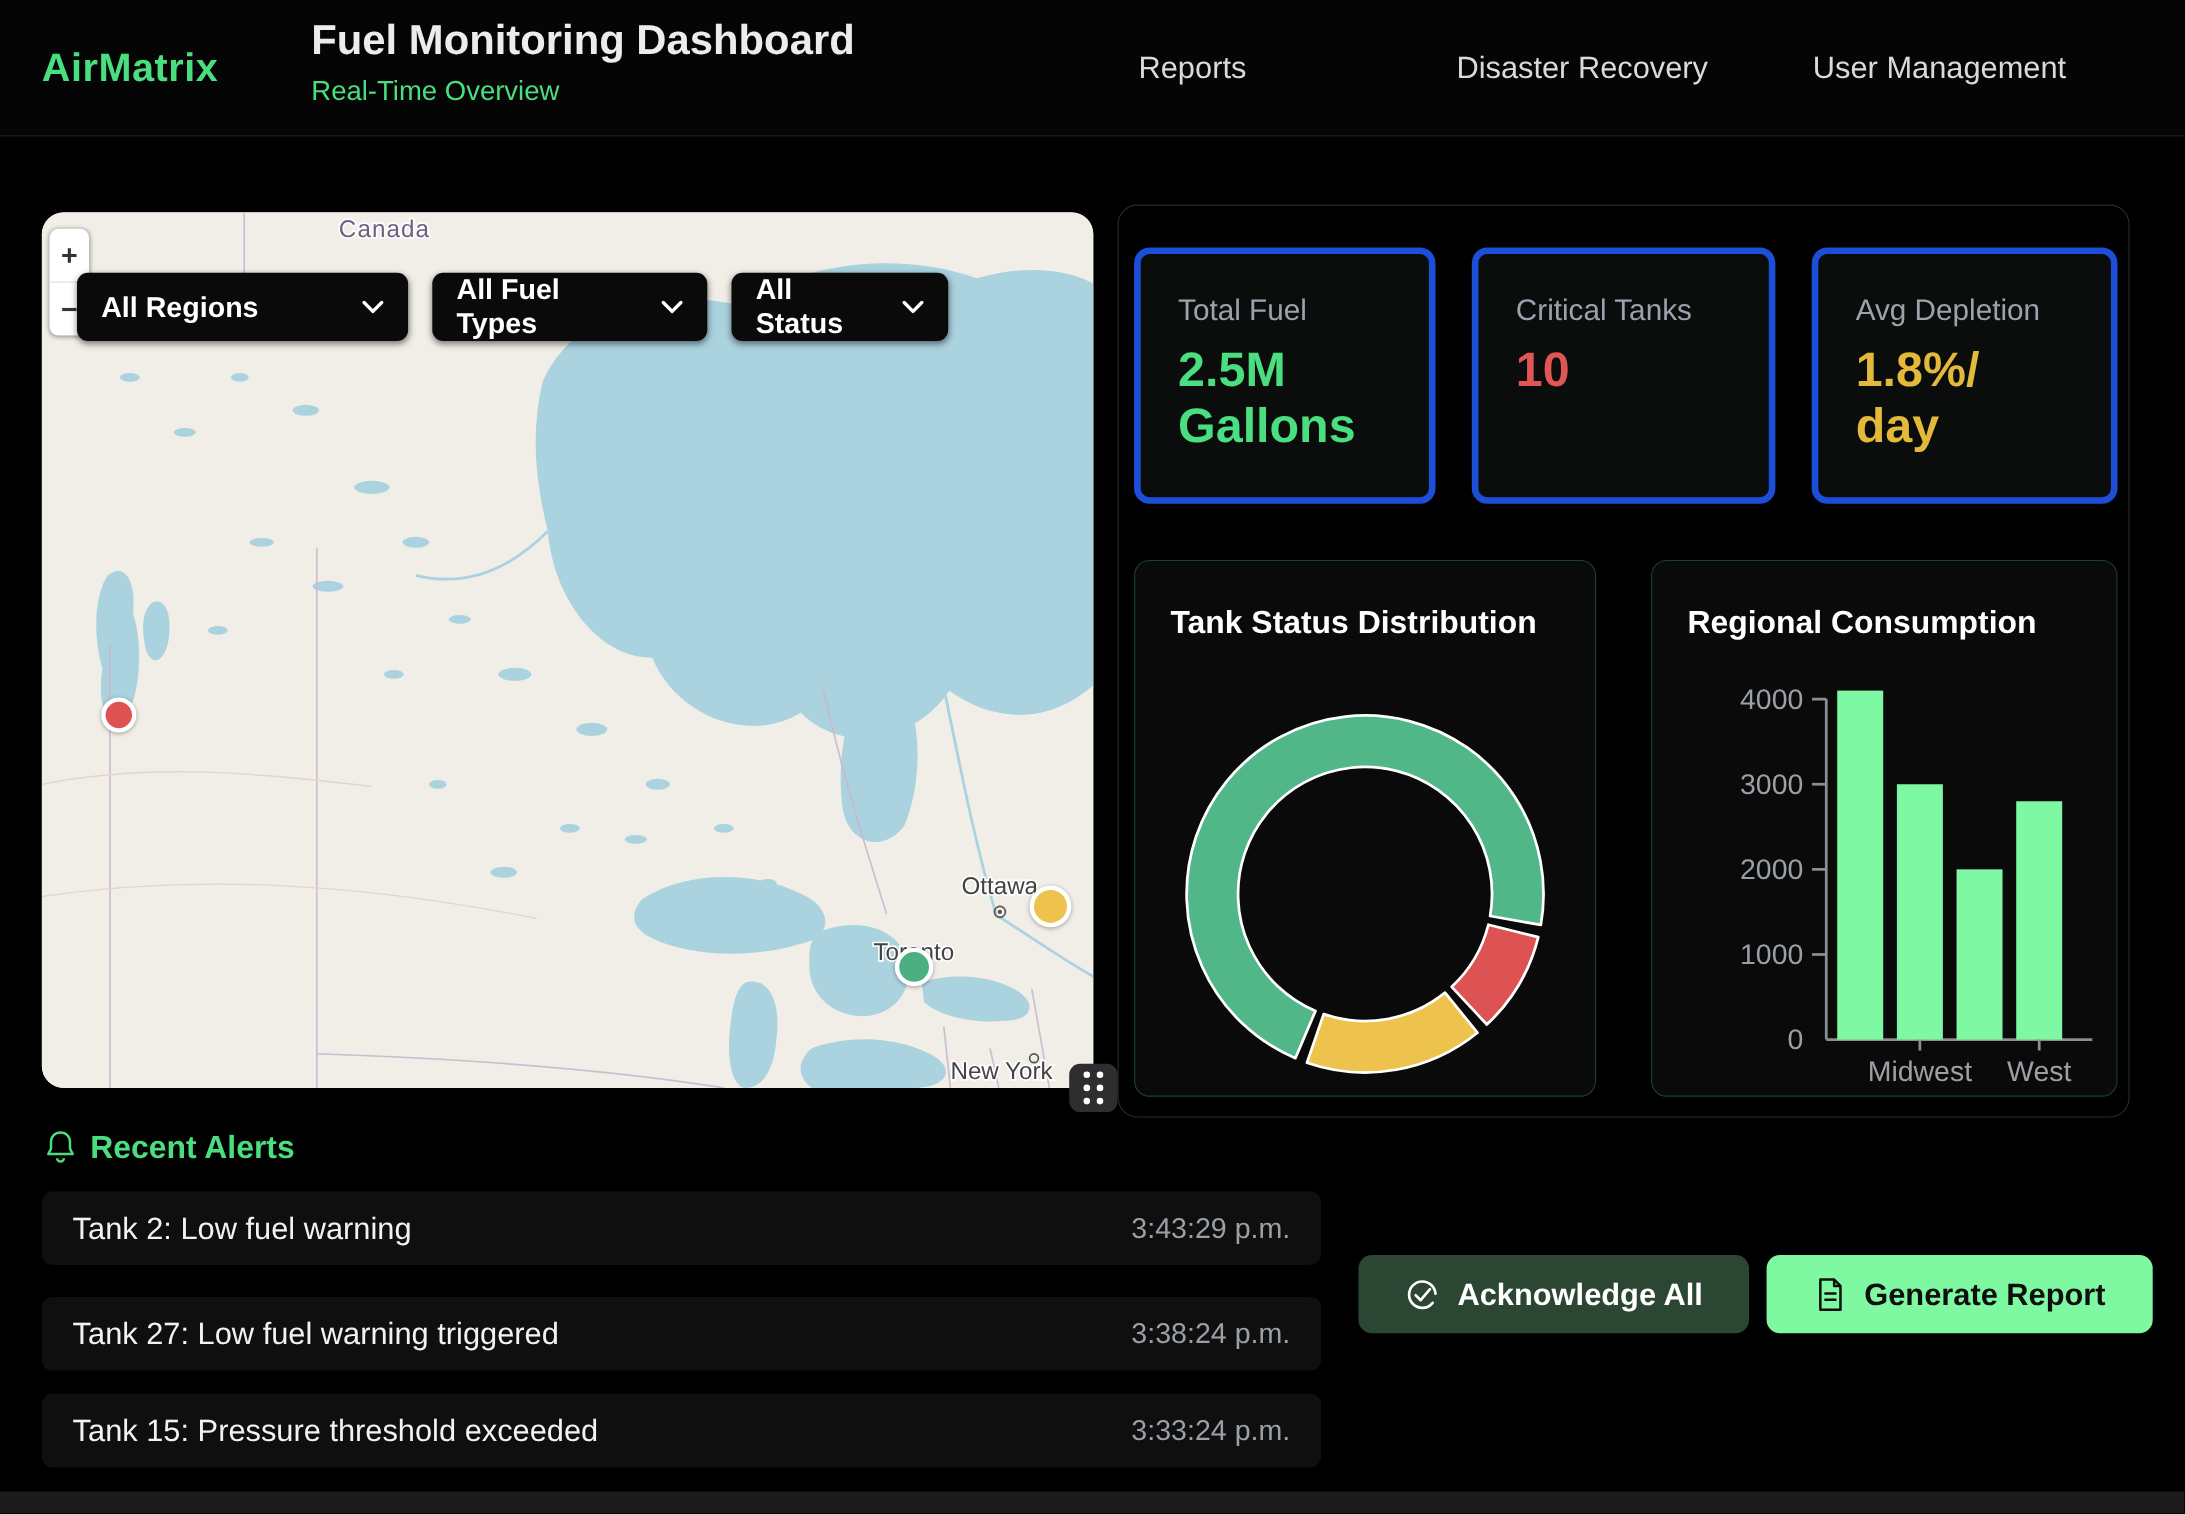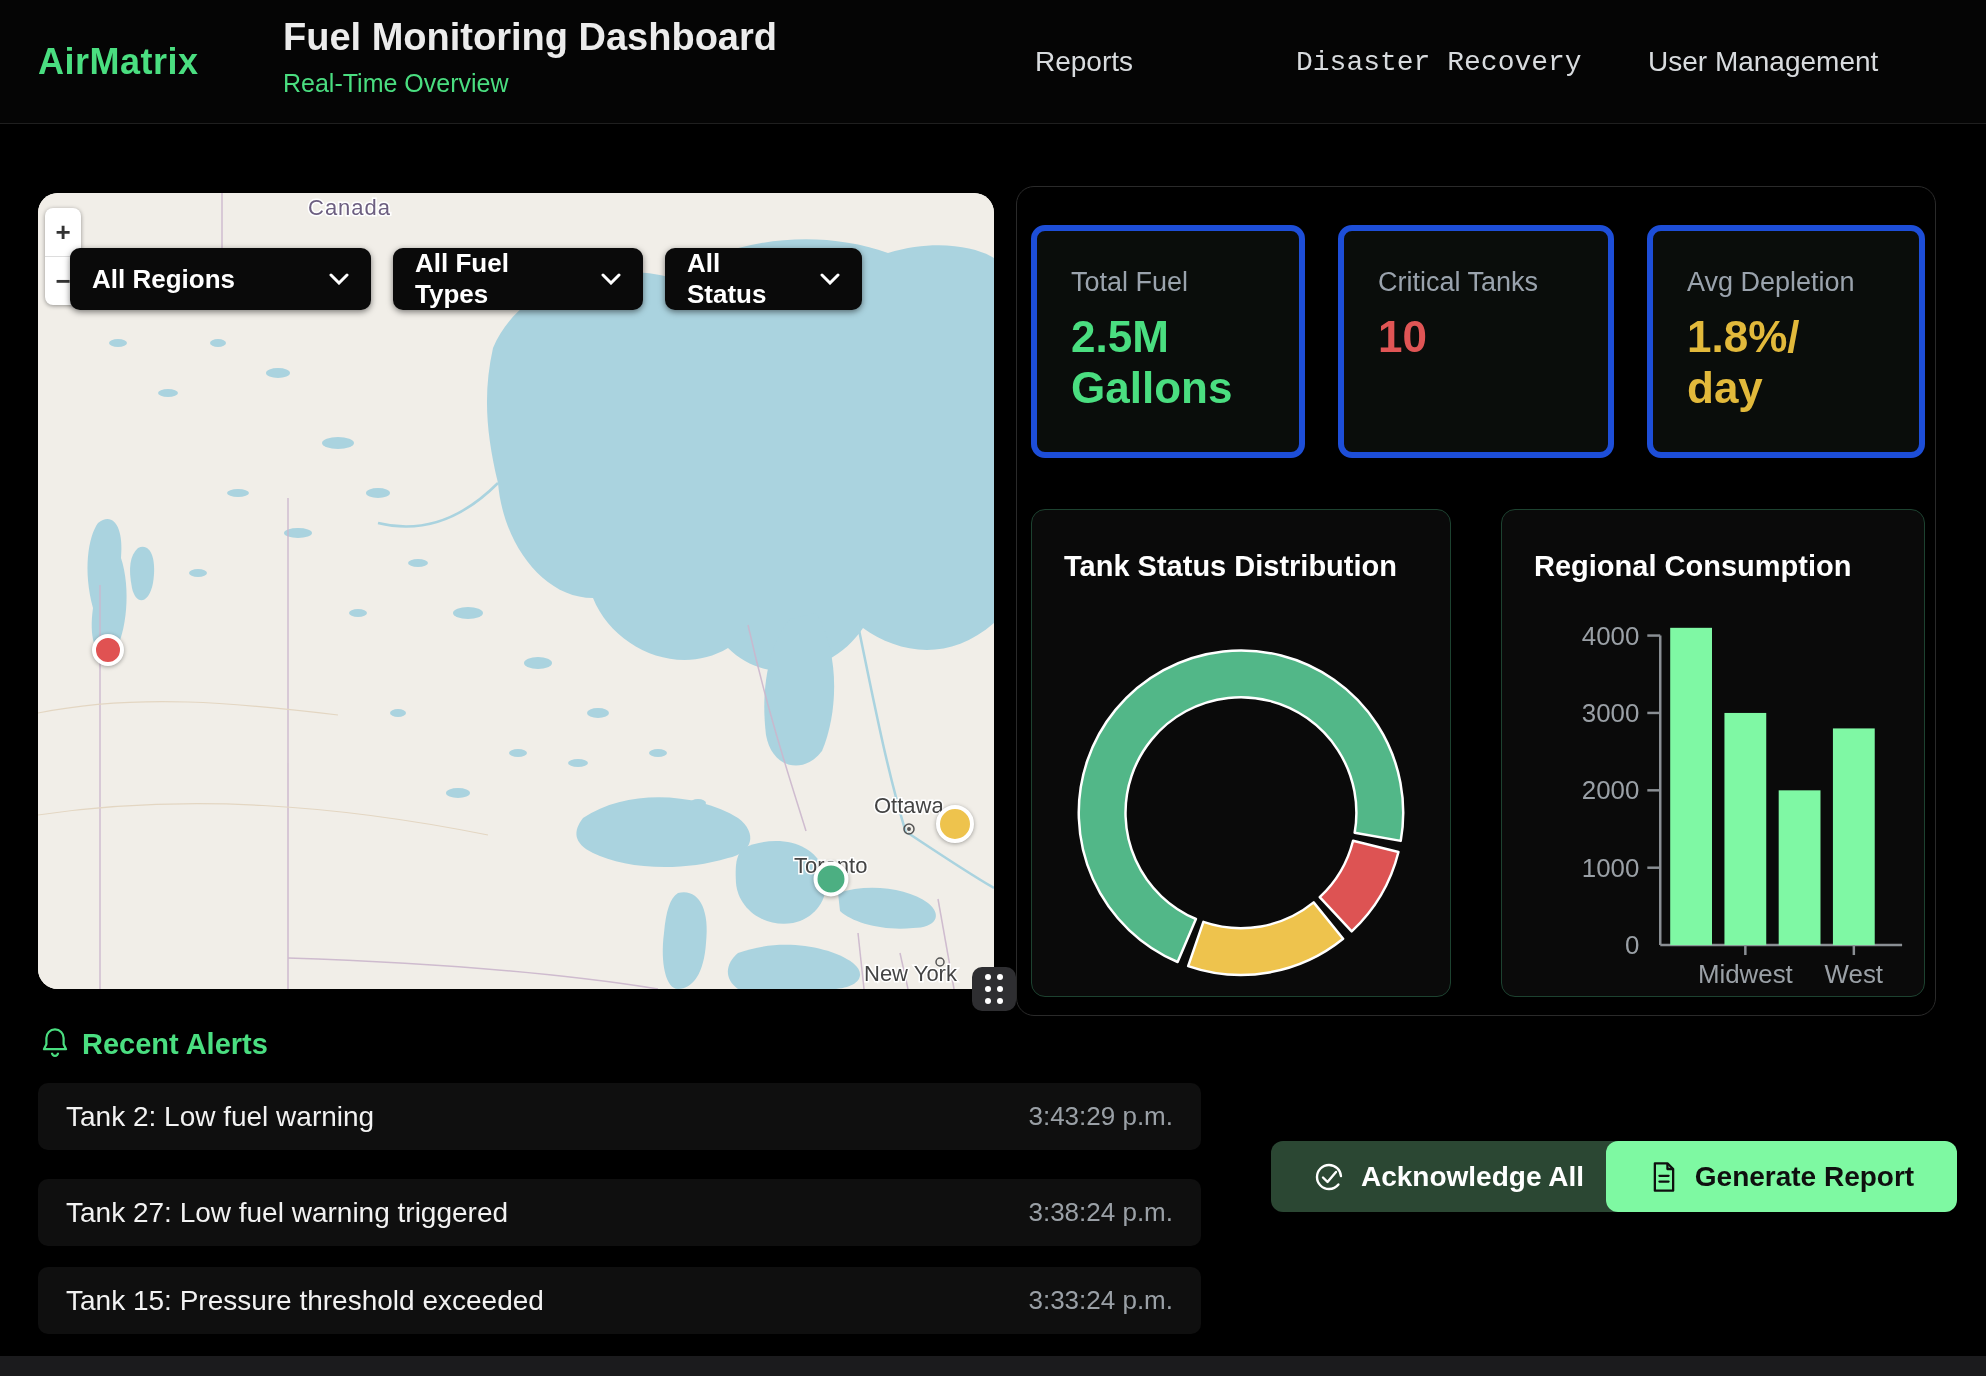--- a/index.html
+++ b/index.html
@@ -9,21 +9,21 @@
   
   .header{position:absolute;left:0;top:0;width:100%;height:124px;background:#050505;
           border-bottom:1px solid #1f1f1f;box-sizing:border-box;padding-left:16px;}
   .logo{position:absolute;left:38px;top:0;height:124px;display:flex;align-items:center;
         font-size:36px;font-weight:bold;color:#4ade80;letter-spacing:.5px;}
   .titleblock{position:absolute;left:283px;top:16px;}
   .title{font-size:38px;font-weight:bold;color:#ececec;}
   .subtitle{font-size:25px;color:#4ade80;margin-top:10px;}
   .nav-item{position:absolute;top:0;height:124px;display:flex;align-items:center;
             font-size:28px;color:#d8dbde;cursor:pointer;}
-  .nav-reports{left:1035px;} .nav-dr{left:1296px;font-family:Liberation Mono, monospace;} .nav-um{left:1648px;}
+  .nav-reports{left:1035px;} .nav-dr{left:1324px;} .nav-um{left:1648px;}
 
   
   .map-card{position:absolute;left:38px;top:193px;width:956px;height:796px;border-radius:20px;
             overflow:hidden;background:#f1eee8;}
   .map-svg{position:absolute;inset:0;}
   .zoom-ctl{position:absolute;left:7px;top:15px;width:36px;background:#fff;border-radius:8px;
             box-shadow:0 1px 4px rgba(0,0,0,.4);z-index:1;overflow:hidden;}
   .zoom-btn{width:36px;height:48px;display:flex;align-items:center;justify-content:center;
             font-size:26px;font-weight:bold;color:#333;cursor:pointer;}
   .zoom-btn + .zoom-btn{border-top:1px solid #ddd;}
@@ -61,21 +61,21 @@
   .alert-row{position:absolute;left:38px;width:1163px;height:67px;background:#0f0f0f;border-radius:10px;
              display:flex;align-items:center;justify-content:space-between;box-sizing:border-box;
              padding:0 28px;cursor:pointer;}
   .row-1{top:1083px;} .row-2{top:1179px;} .row-3{top:1267px;}
   .alert-msg{font-size:28px;color:#f2f2f2;text-align:right;}
   .alert-time{font-size:26px;color:#9aa0a6;}
 
   
   .btn{position:absolute;top:1141px;height:71px;border-radius:12px;display:flex;align-items:center;
        justify-content:center;gap:16px;font-size:28px;font-weight:bold;cursor:pointer;box-sizing:border-box;}
-  .btn-ack{left:1235px;width:355px;background:#2b4733;color:#fff;margin-left:36px;}
+  .btn-ack{left:1235px;width:355px;background:#2b4733;color:#fff;}
   .btn-report{left:1606px;width:351px;background:#7ef9a2;color:#0f0f0f;}
 
   .footer-strip{position:absolute;left:0;top:1356px;width:100%;height:20px;background:#1b1b1d;}
 
   
   .map-label{font-family:"Liberation Sans","DejaVu Sans",sans-serif;paint-order:stroke;
              stroke:#ffffff;stroke-width:3px;}
 </style>
 </head>
 <body>

